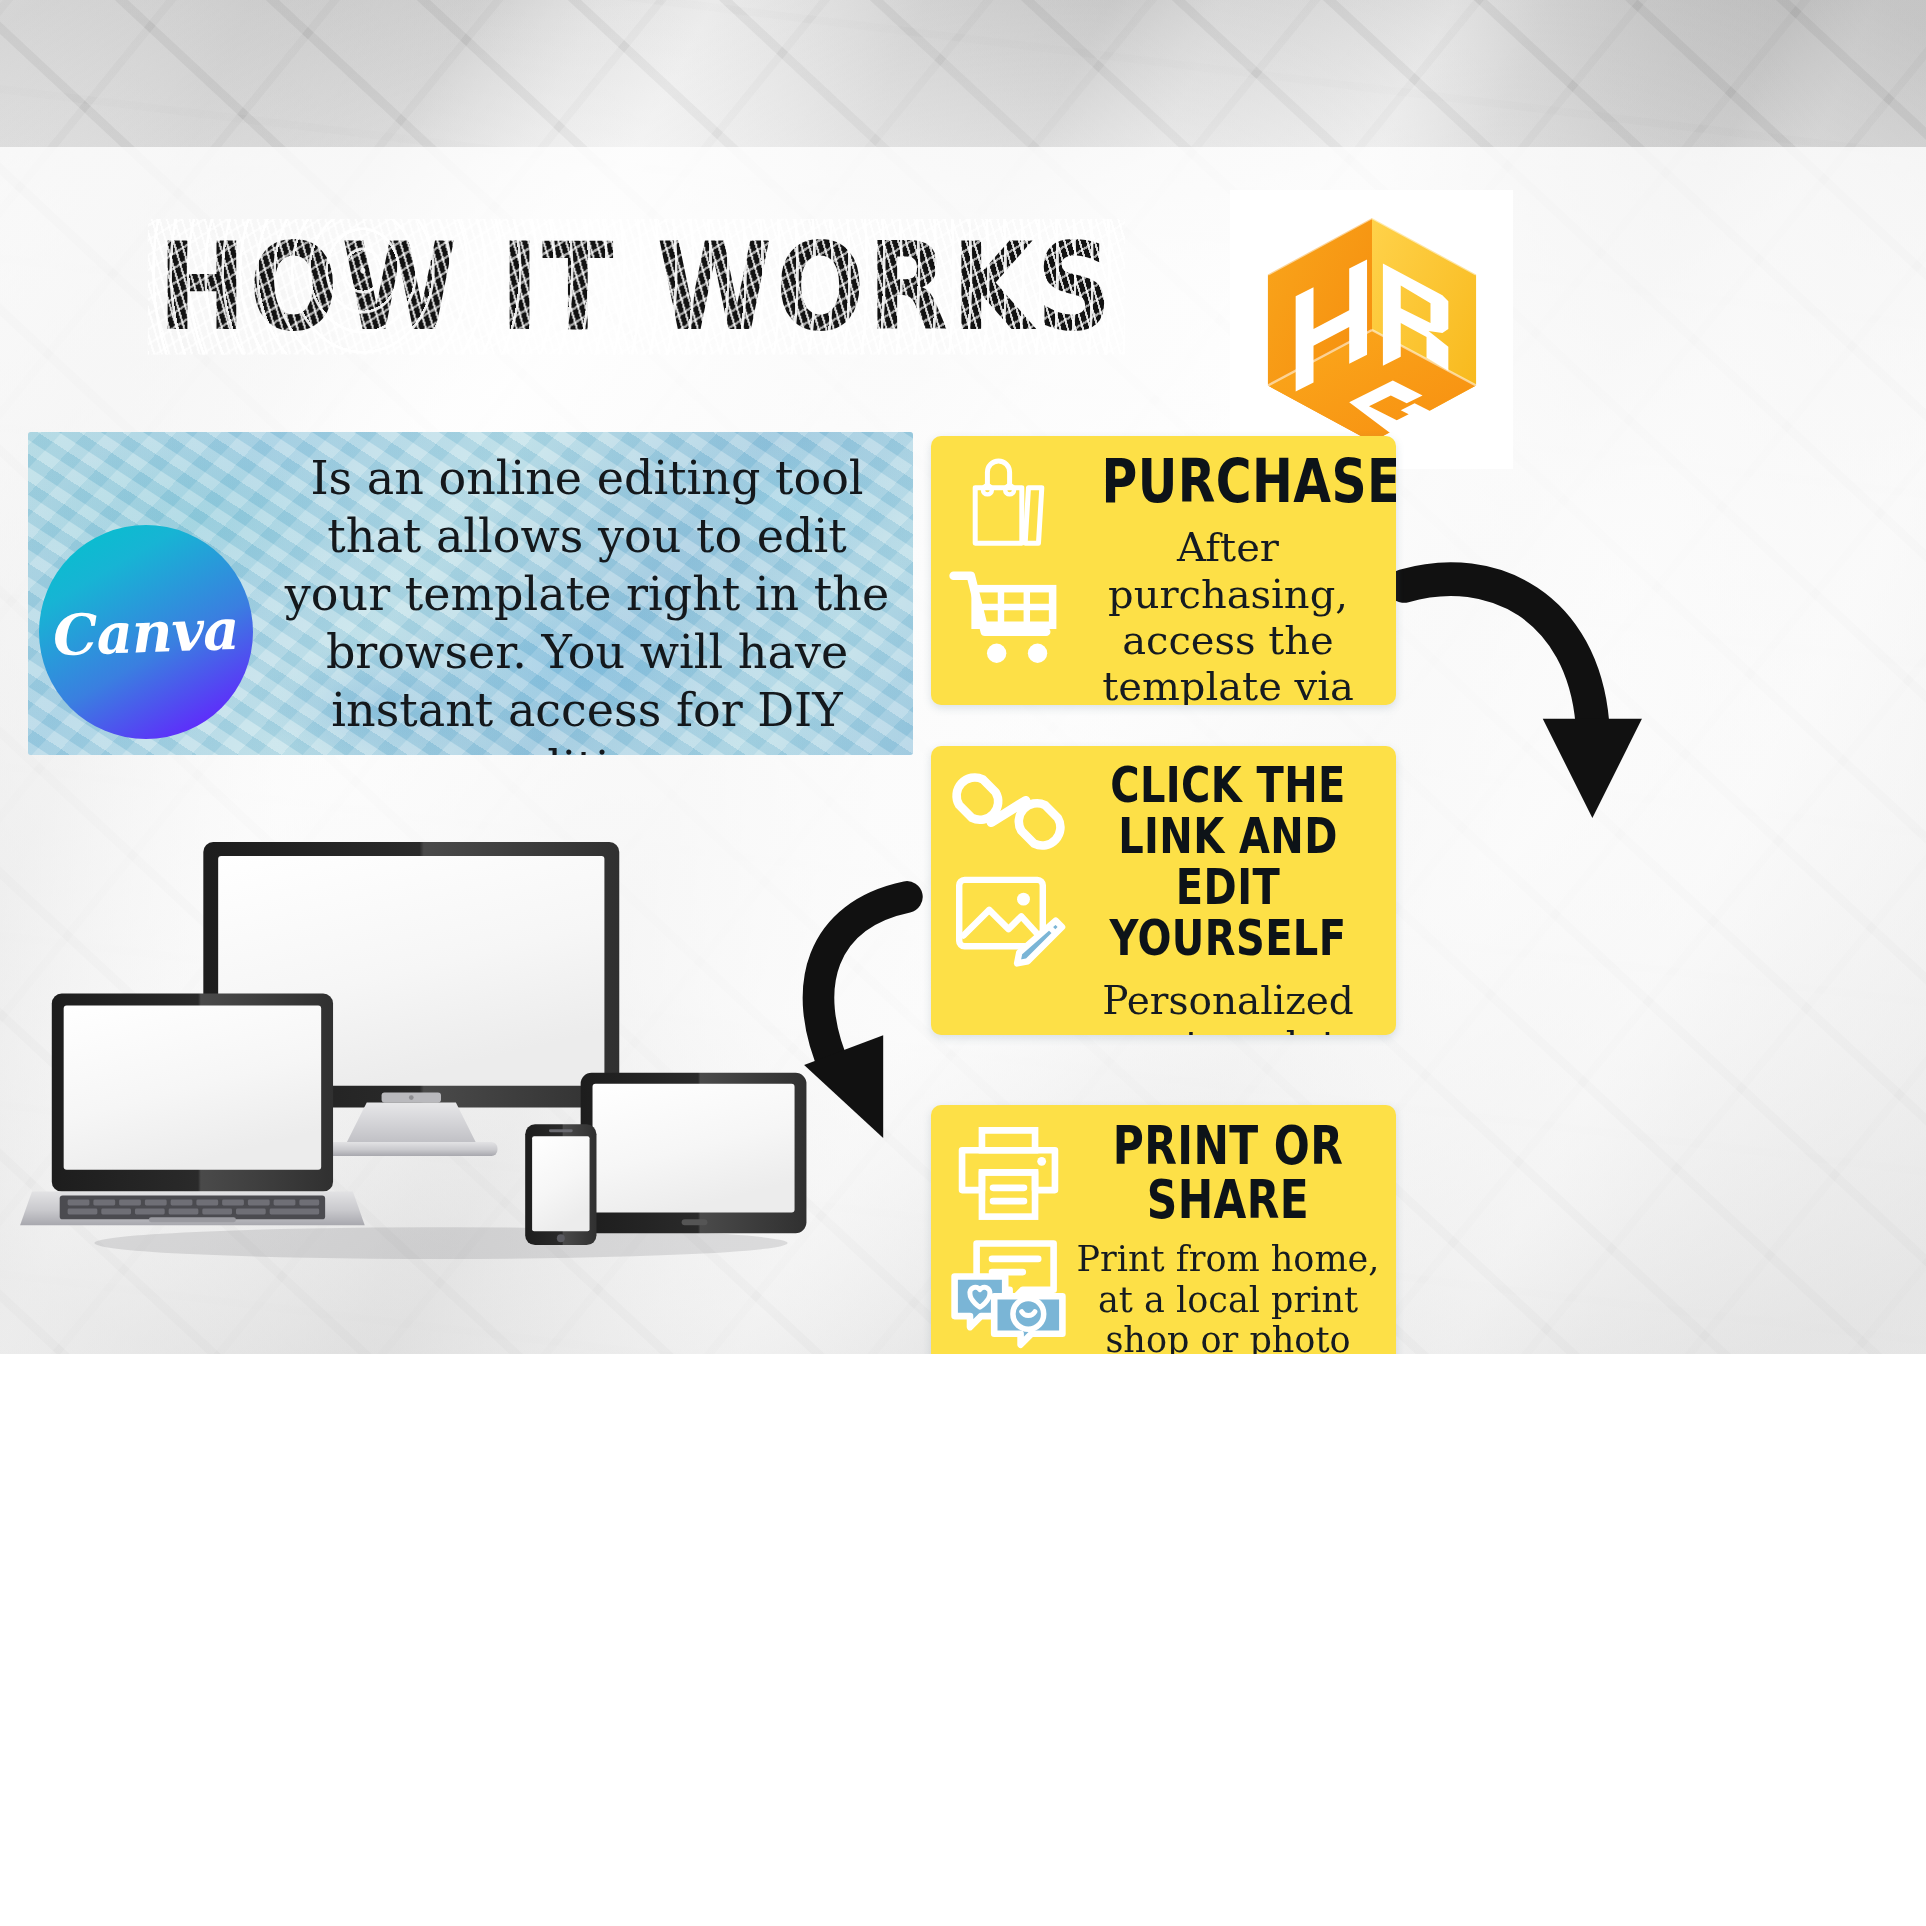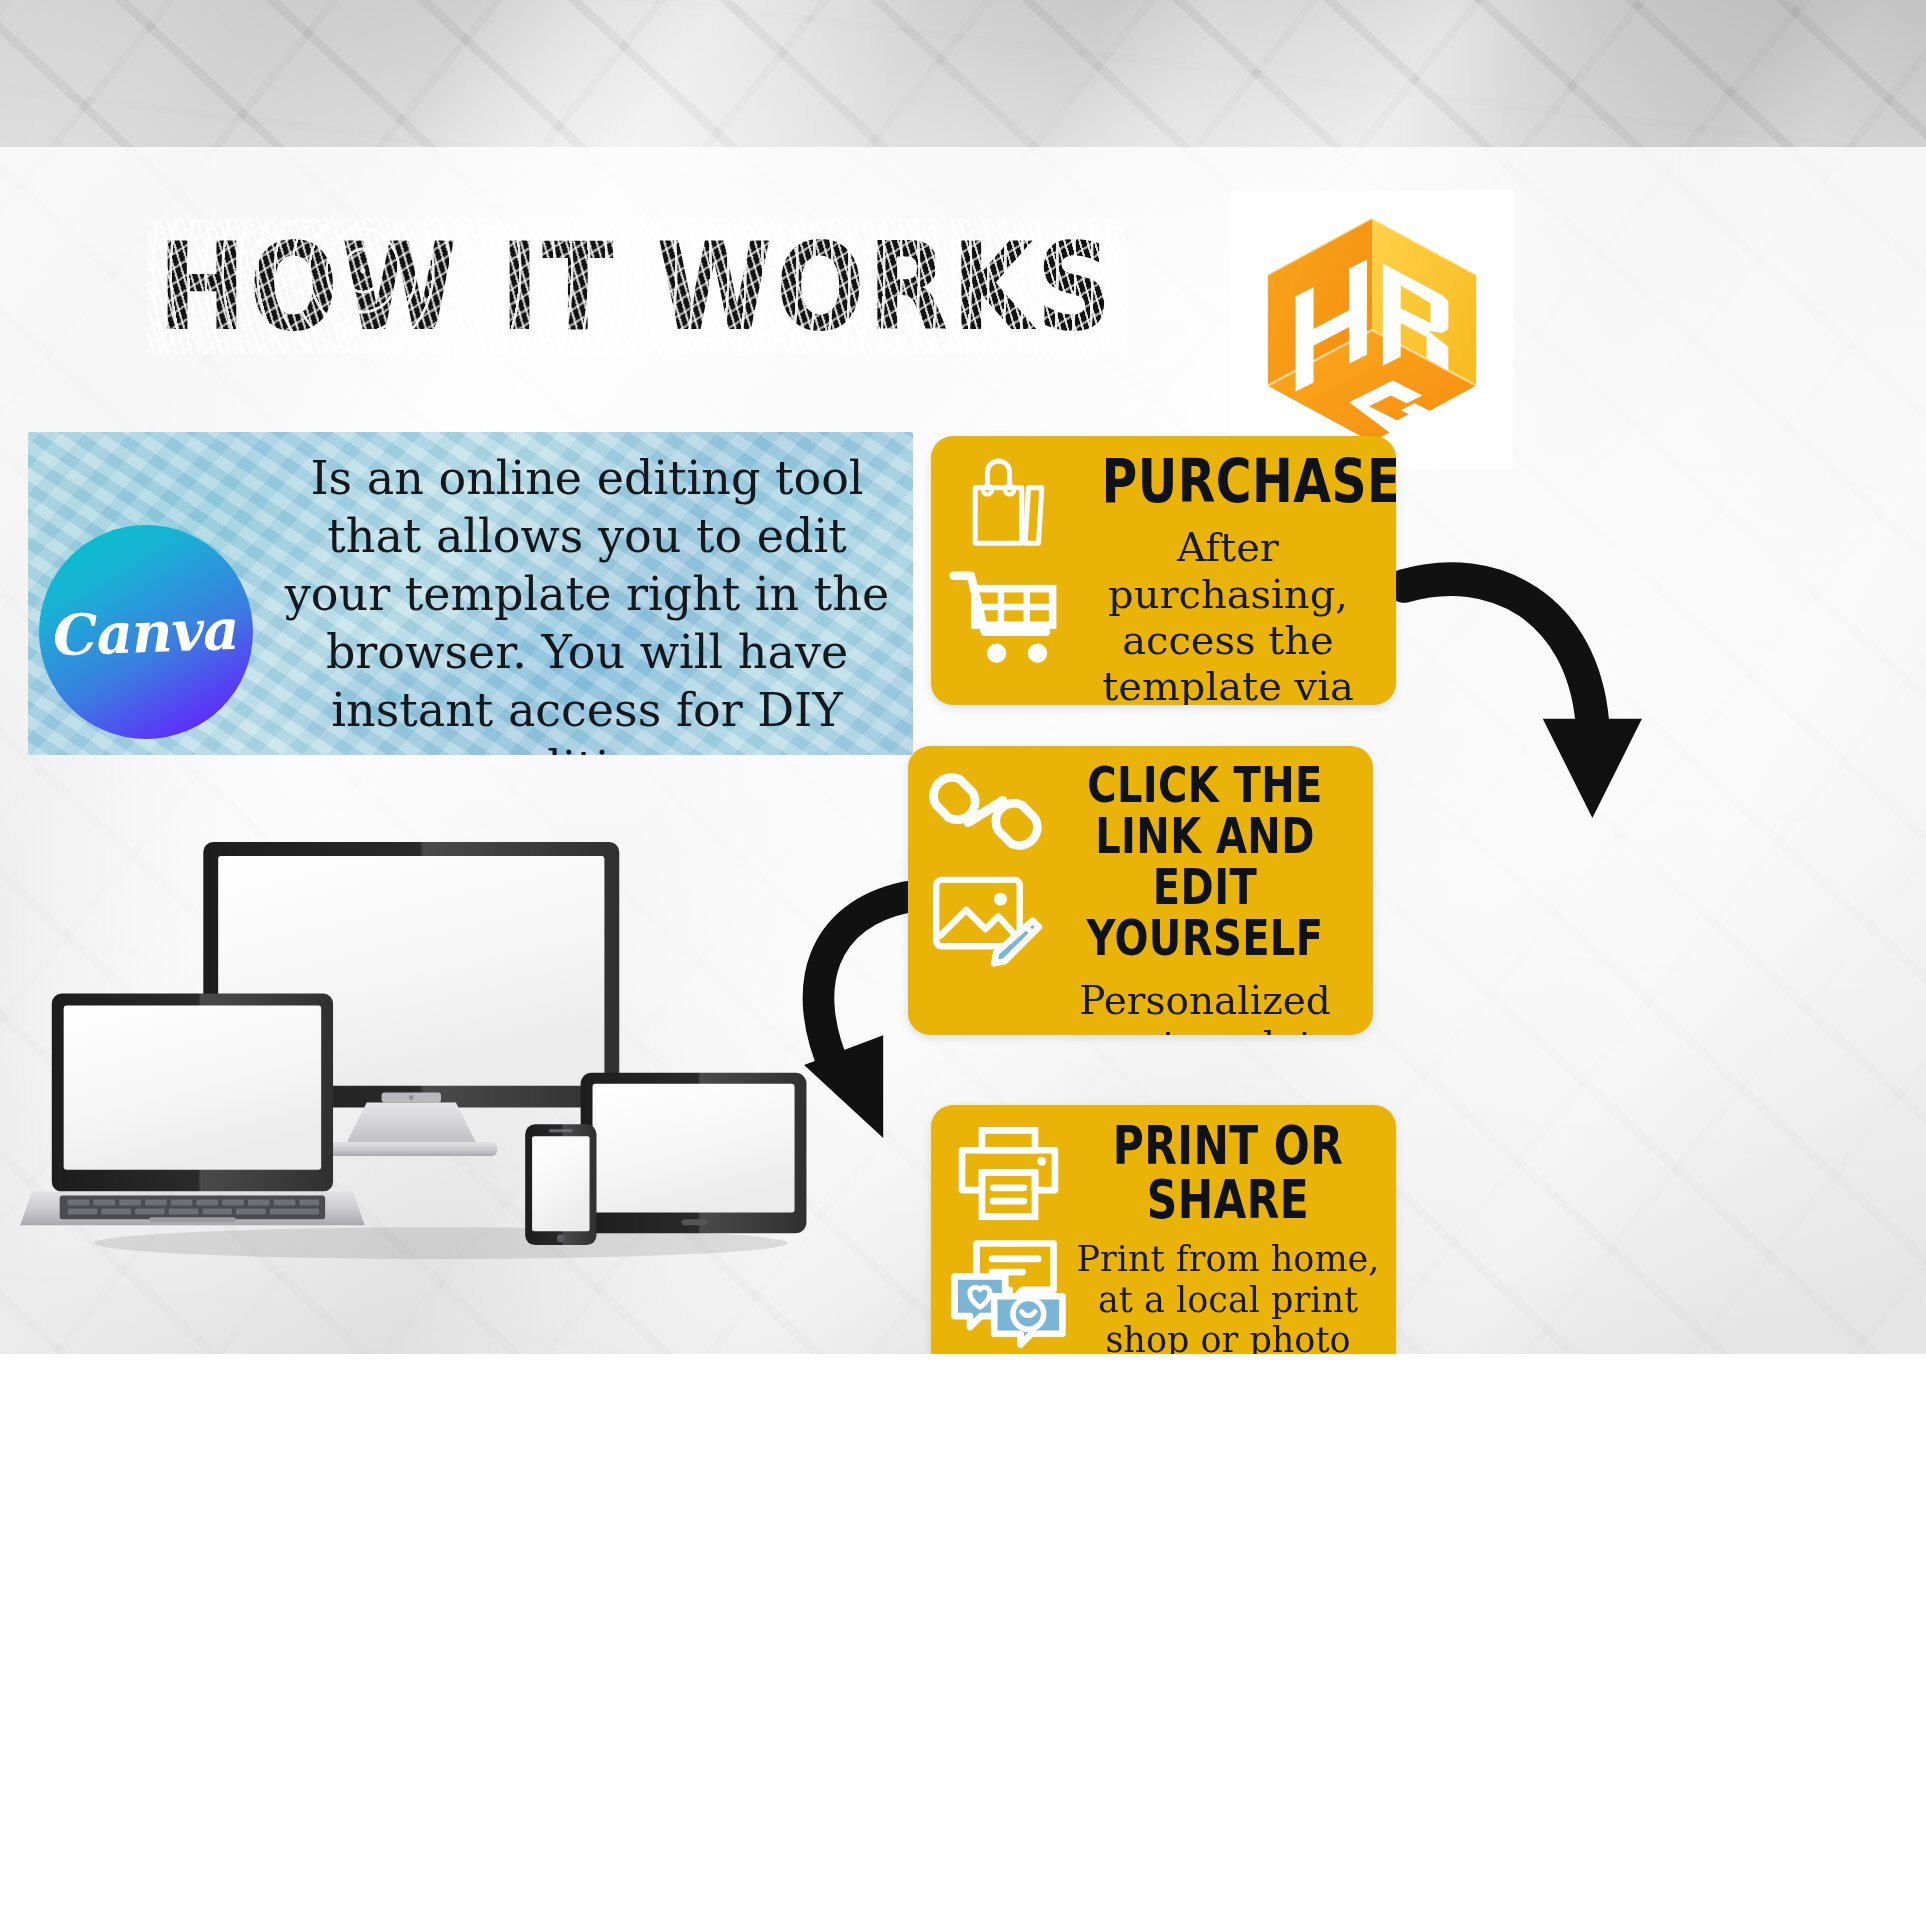--- a/index.html
+++ b/index.html
@@ -154,27 +154,27 @@
     color: #14181c;
     z-index: 2;
   }
 
   
   .devices { position: absolute; left: 30px; top: 837px; width: 822px; height: 426px; }
 
   
   .card {
     position: absolute;
-    background: #eab308;
-    border-radius: 22px;
+    background: #fde047;
+    border-radius: 10px;
     box-shadow: 0 3px 9px rgba(90,120,140,0.20);
     overflow: hidden;
   }
   .card-1 { left: 931px; top: 436px;  width: 465px; height: 269px; }
-  .card-2 { left: 908px; top: 746px;  width: 465px; height: 289px; }
+  .card-2 { left: 931px; top: 746px;  width: 465px; height: 289px; }
   .card-3 { left: 931px; top: 1105px; width: 465px; height: 297px; padding-left: 32px; }
 
   .card-icons {
     position: absolute;
     left: 14px; top: 14px;
     width: 127px;
     display: flex;
     flex-direction: column;
     align-items: center;
     gap: 4px;

